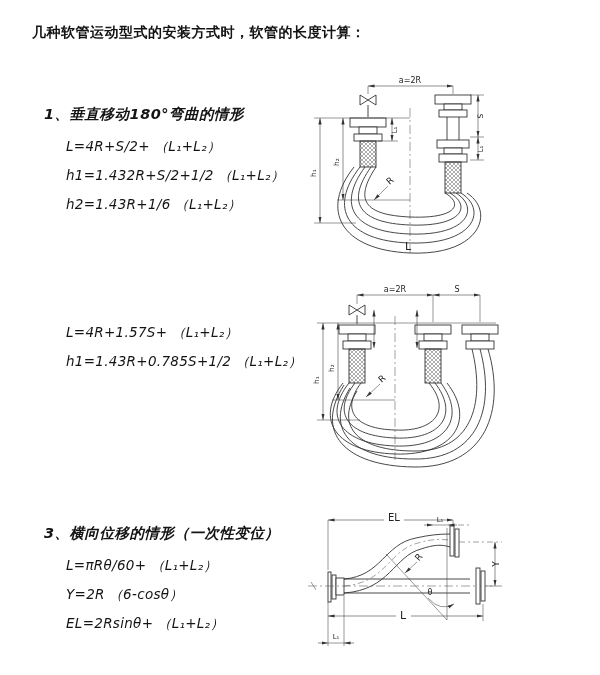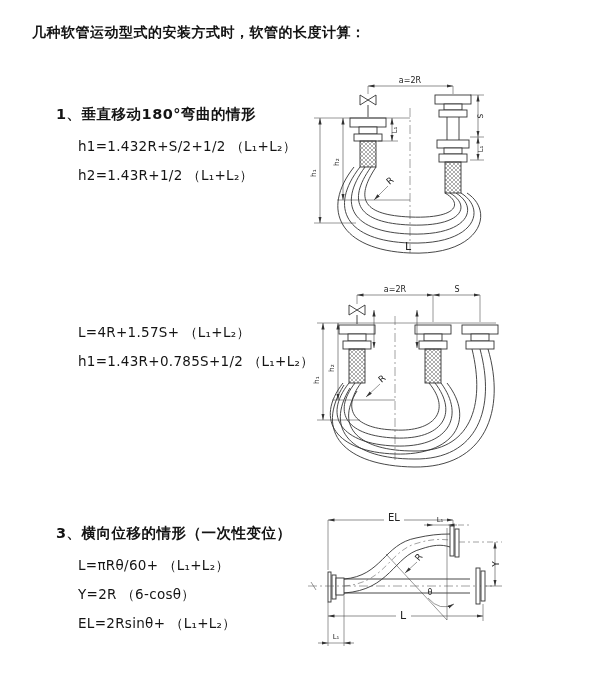--- a/index.html
+++ b/index.html
@@ -1,19 +1,19 @@
 <!DOCTYPE html>
 <html><head>
 <meta charset="utf-8">
 <style>
   html,body{margin:0;padding:0;background:#e8e8e8;}
   .canvas{position:relative;width:600px;height:675px;background:#ffffff;overflow:hidden;
           font-family:"DejaVu Sans","Liberation Sans",sans-serif;color:#141414;}
   .title{position:absolute;left:32px;top:24px;font-size:14px;font-weight:bold;letter-spacing:.5px;}
-  .section{position:absolute;left:56px;width:270px;}
+  .section{position:absolute;left:44px;width:270px;font-style:italic;}
   .sec-heading{font-size:14.5px;font-weight:bold;letter-spacing:.5px;}
   .formulas{margin:8px 0 0 22px;}
   .formula{font-size:13.5px;line-height:29px;letter-spacing:.3px;white-space:nowrap;}
   svg{position:absolute;}
   svg text{font-family:"DejaVu Sans","Liberation Sans",sans-serif;fill:#222;}
   .draw{stroke:#333;stroke-width:.9;fill:none;}
   .thin{stroke:#444;stroke-width:.55;fill:none;}
   .dim{stroke:#444;stroke-width:.6;fill:none;}
   .cl{stroke:#555;stroke-width:.55;fill:none;stroke-dasharray:9 3 2 3;}
   .dash{stroke:#555;stroke-width:.55;fill:none;stroke-dasharray:6 3 2 3;}
@@ -37,22 +37,23 @@
         <path d="M0,0 L4,4 M4,0 L0,4" stroke="#777" stroke-width="0.6"></path>
       </pattern>
     </defs>
   </svg>
 
   <div class="title">几种软管运动型式的安装方式时，软管的长度计算：</div>
 
   <div class="section" style="top:105px">
     <div class="sec-heading">1、垂直移动180°弯曲的情形</div>
     <div class="formulas">
+      <div class="formula">L=4R+S/2+ （L₁+L₂）</div>
       <div class="formula">h1=1.432R+S/2+1/2 （L₁+L₂）</div>
-      <div class="formula">h2=1.43R+1/2 （L₁+L₂）</div>
+      <div class="formula">h2=1.43R+1/6 （L₁+L₂）</div>
     </div>
   </div>
 
   <div class="section" style="top:310px">
     <div class="formulas">
       <div class="formula">L=4R+1.57S+ （L₁+L₂）</div>
       <div class="formula">h1=1.43R+0.785S+1/2 （L₁+L₂）</div>
     </div>
   </div>
 

